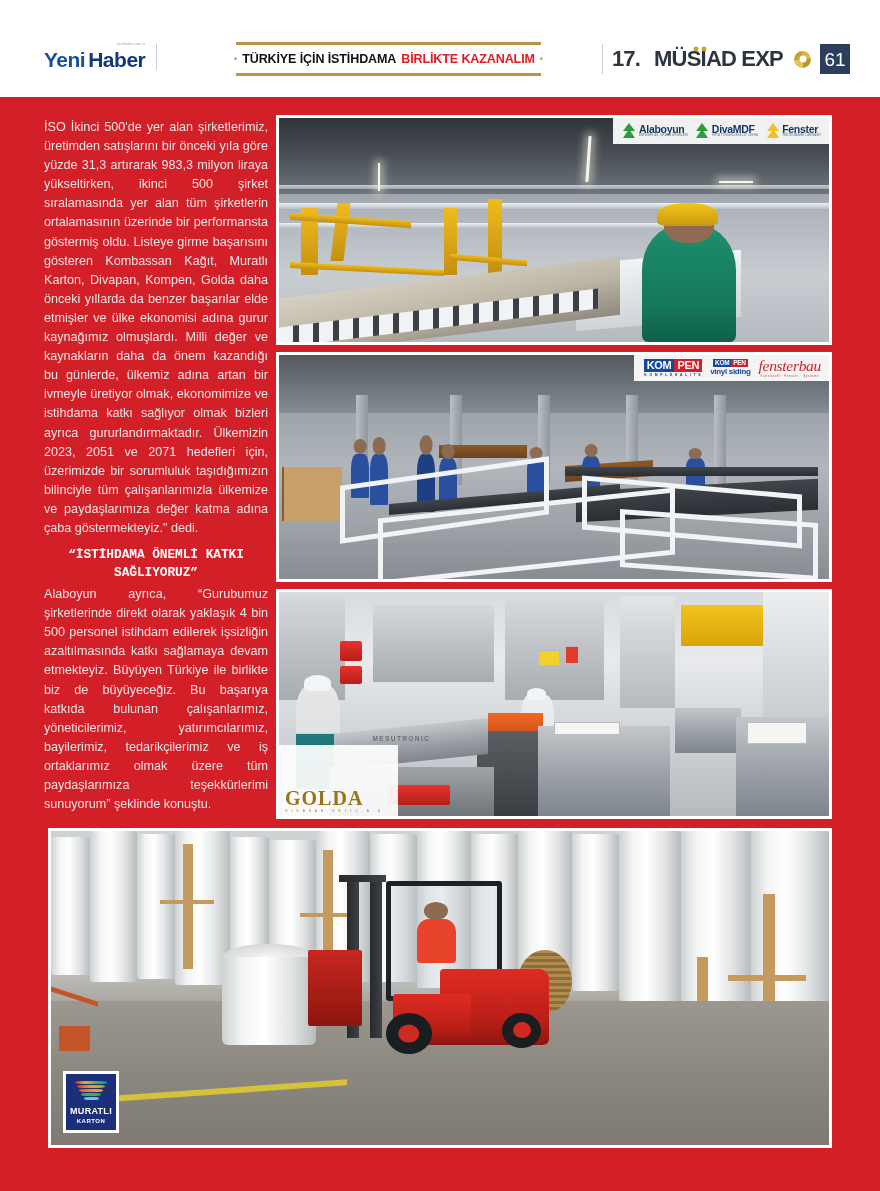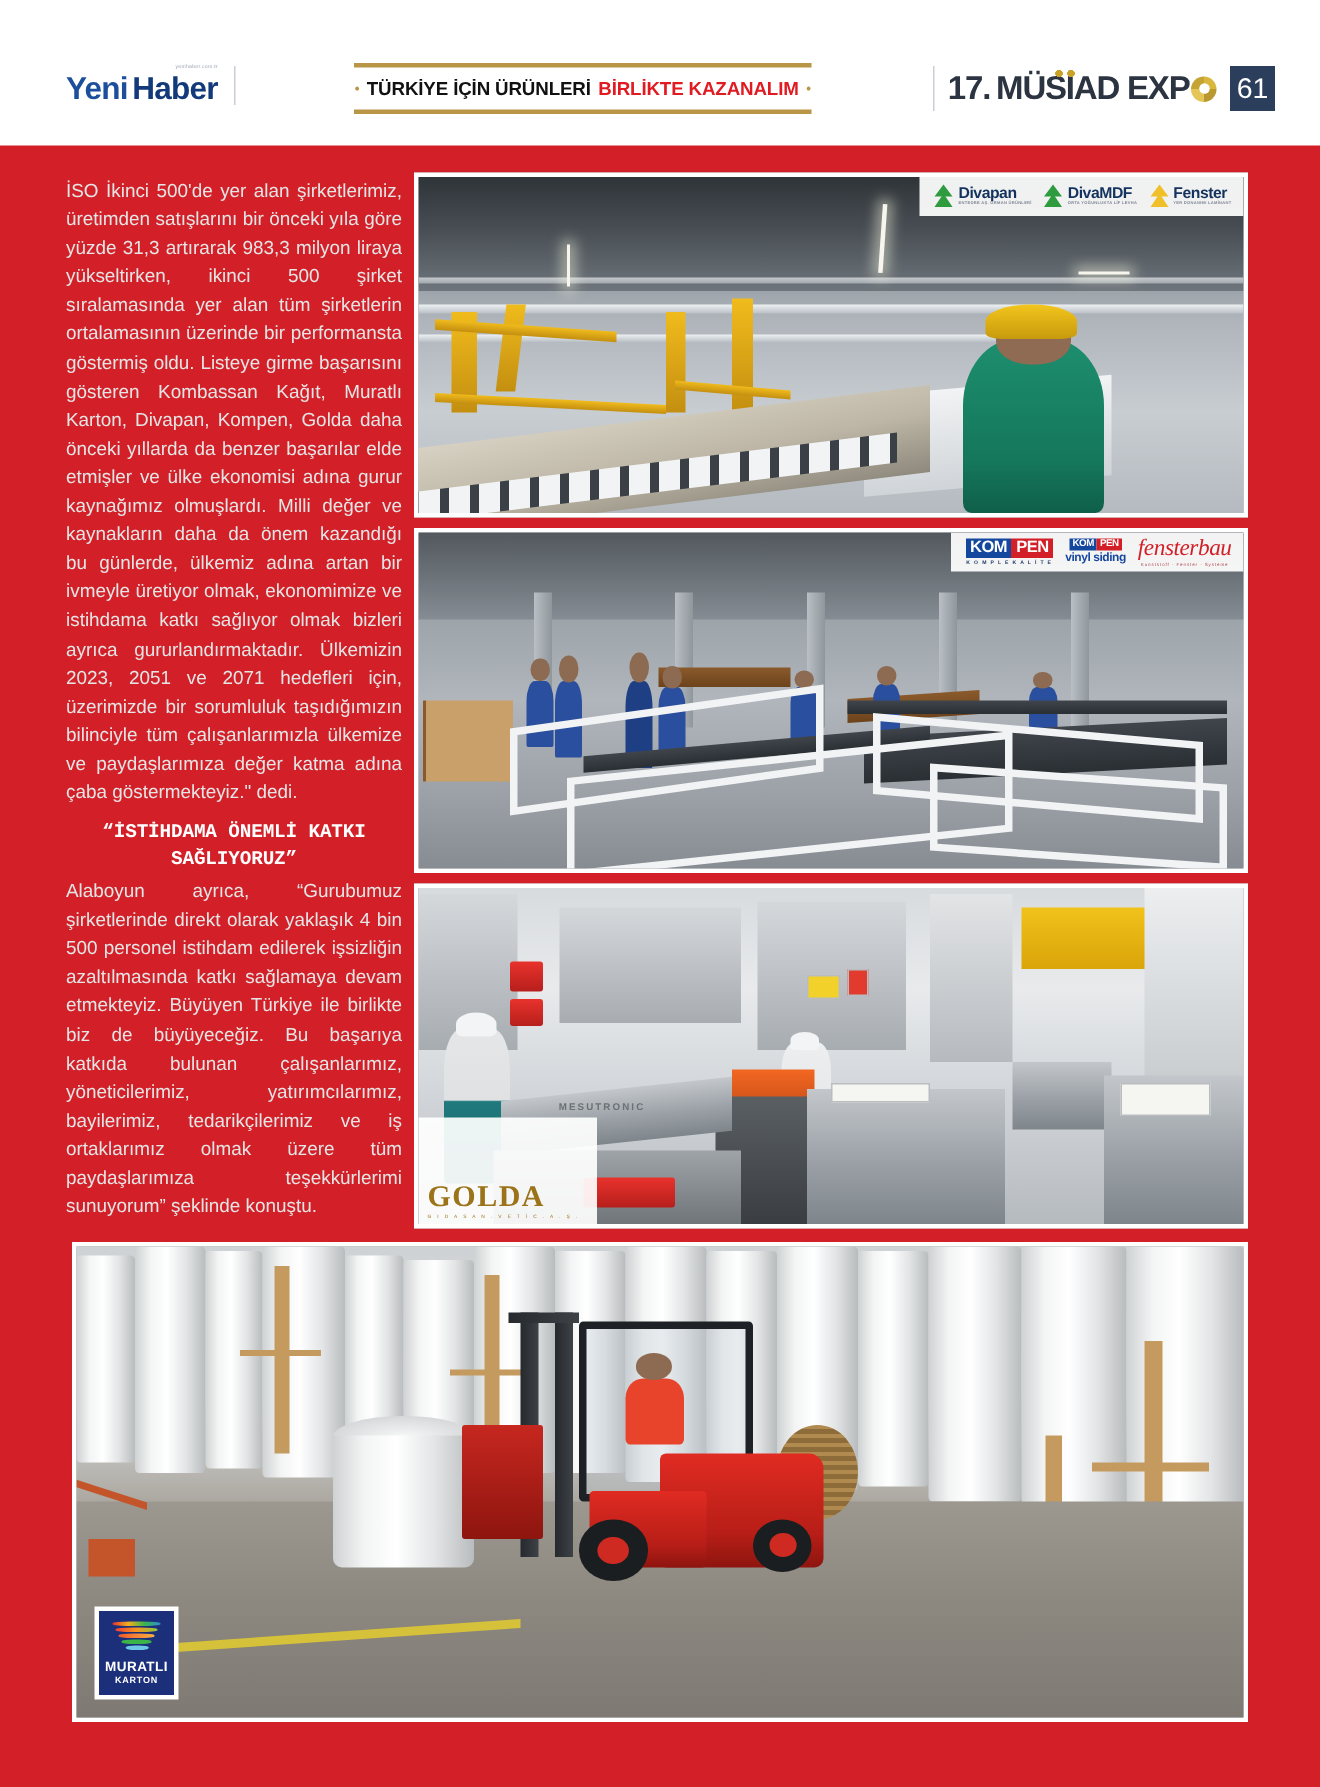--- a/index.html
+++ b/index.html
@@ -104,21 +104,21 @@
     gap: 9px;
     height: 38px;
   }
   .expo-divider {
     width: 1px; height: 30px;
     background: #c9ced6;
   }
   .expo-logo {
     display: flex;
     align-items: center;
-    gap: 4px;
+    gap: 14px;
     font-size: 22px;
     font-weight: bold;
     color: #2b3440;
     letter-spacing: -0.8px;
     line-height: 1;
   }
   .expo-num { color: #2b3440; }
   .expo-word { position: relative; text-align: right; }
   .expo-word .dots {
     position: absolute;
@@ -636,21 +636,21 @@
       <span class="masthead-tag">yenihaber.com.tr</span>
     </span>
     <span class="masthead-rule"></span>
   </div>
 
   <div class="slogan-banner">
     <div class="slogan-bar top"></div>
     <div class="slogan-bar bottom"></div>
     <div class="slogan-text">
       <span class="slogan-dot">•</span>
-      <span class="slogan-black">TÜRKİYE İÇİN ÜRÜNLERİ</span>
+      <span class="slogan-black">TÜRKİYE İÇİN İSTİHDAMA</span>
       <span class="slogan-red">BİRLİKTE KAZANALIM</span>
       <span class="slogan-dot">•</span>
     </div>
   </div>
 
   <div class="expo-block">
     <span class="expo-divider"></span>
     <span class="expo-logo">
       <span class="expo-num">17.</span>
       <span class="expo-word">
@@ -693,21 +693,21 @@
         <div class="s1-conveyor"></div>
         <div class="s1-rollers"></div>
         <div class="s1-worker-body"></div>
         <div class="s1-worker-head"></div>
         <div class="s1-helmet"></div>
       </div>
       <div class="brand-strip">
         <span class="brand-item">
           <span class="tree tree-green"></span>
           <span class="brand-name">
-            <span>Divapan</span>
+            <span>Alaboyun</span>
             <span class="brand-sub">ENTEGRE AŞ. ORMAN ÜRÜNLERİ</span>
           </span>
         </span>
         <span class="brand-item">
           <span class="tree tree-green"></span>
           <span class="brand-name">
             <span>DivaMDF</span>
             <span class="brand-sub">ORTA YOĞUNLUKTA LİF LEVHA</span>
           </span>
         </span>

